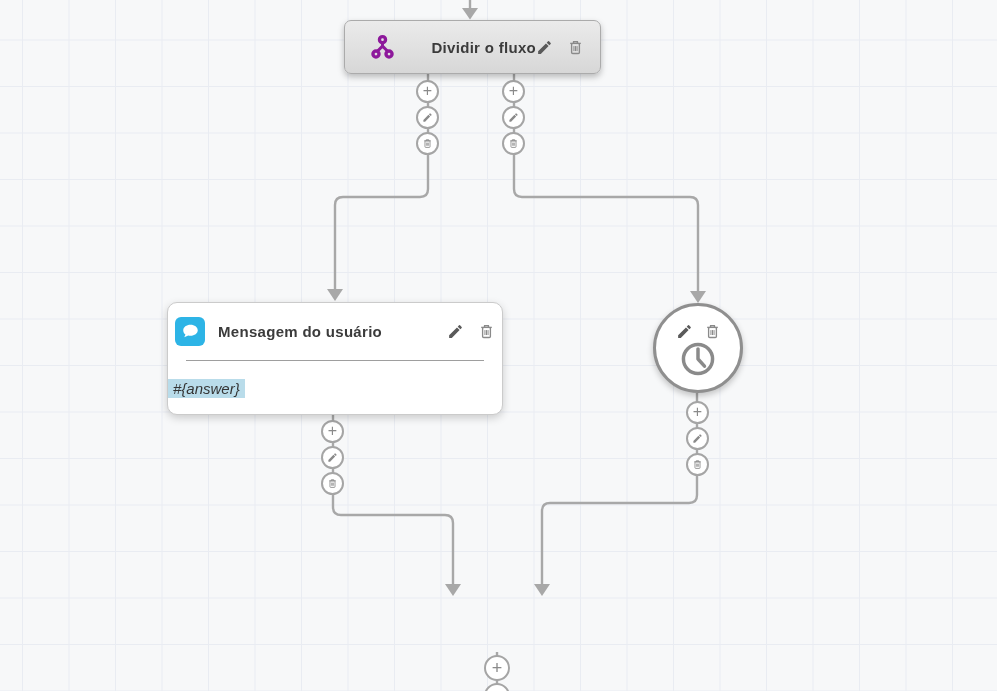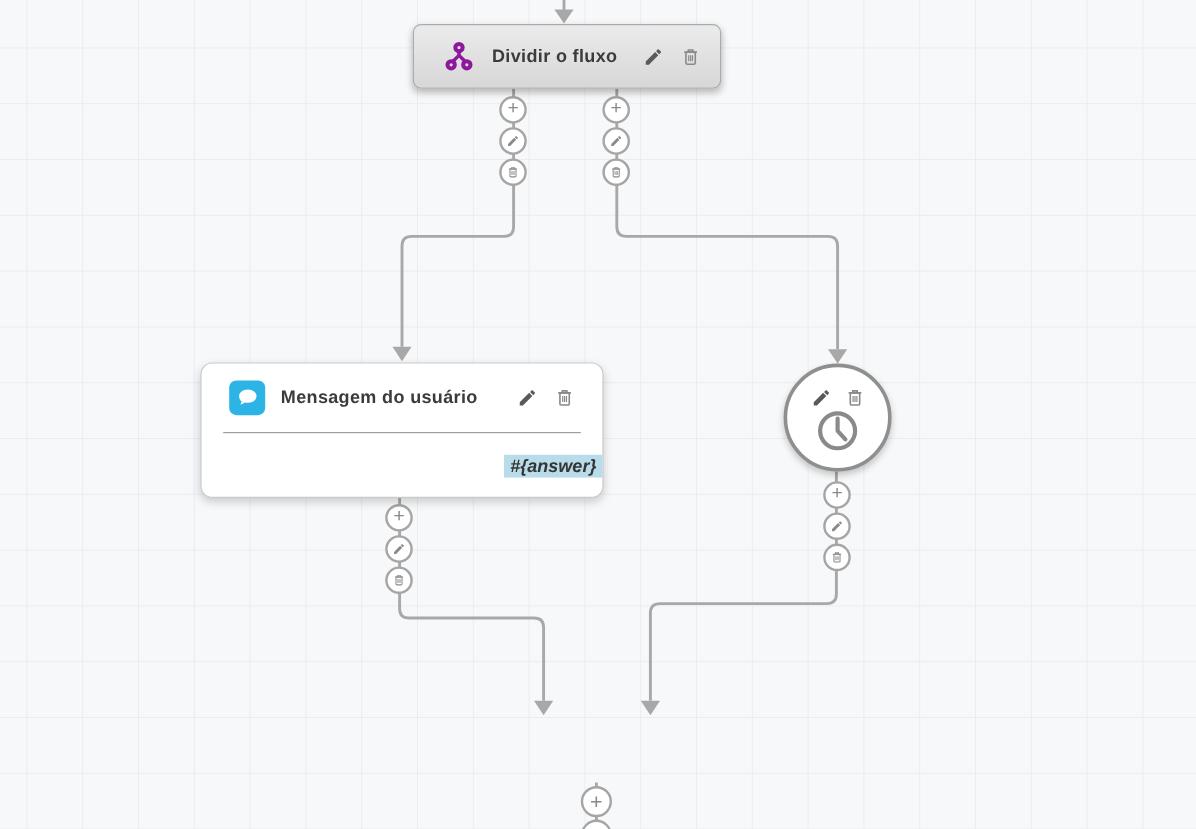--- a/index.html
+++ b/index.html
@@ -35,39 +35,40 @@
   svg.wires polygon{fill:var(--wire);stroke:none;}
 
   
   .node-bar{
     position:absolute;z-index:3;display:flex;align-items:center;
     padding:0 16px 0 24px;
     background:linear-gradient(var(--node-bar-top),var(--node-bar-bottom));
     border:1px solid var(--node-border);border-radius:7px;
     box-shadow:0 3px 6px rgba(0,0,0,.25);
     cursor:pointer;
+    text-align:right;
   }
   .node-bar .title{flex:1;margin-left:14px;font-size:15px;font-weight:bold;
     color:var(--title-text);letter-spacing:.3px;white-space:nowrap;}
   .flow-icon{width:27px;height:27px;color:var(--accent-purple);flex:none;}
 
   
   .node-card{
     position:absolute;z-index:3;background:#fff;
     border:1px solid var(--white-node-border);border-radius:10px;
     box-shadow:0 3px 8px rgba(0,0,0,.18);cursor:pointer;
   }
-  .node-card .card-header{display:flex;align-items:center;height:57px;padding:0 23px;justify-content:flex-end;}
+  .node-card .card-header{display:flex;align-items:center;height:57px;padding:0 7px;justify-content:flex-end;}
   .node-card .card-header .title{flex:1;margin-left:13px;font-size:15px;font-weight:bold;
     color:var(--title-text);letter-spacing:.3px;white-space:nowrap;}
   .chat-tile{width:30px;height:29px;border-radius:6px;background:var(--message-blue);
     display:flex;align-items:center;justify-content:center;flex:none;}
   .chat-tile svg{width:21px;height:21px;}
   .card-divider{border:none;border-top:1px solid var(--divider);margin:0 18px;}
-  .card-body{height:55px;display:flex;align-items:center;justify-content:flex-end;font-weight:bold;}
+  .card-body{height:55px;display:flex;align-items:center;justify-content:flex-start;}
   .answer-chip{font-size:15px;font-style:italic;color:#353535;
     background:var(--answer-highlight);padding:1px 5px;}
 
   
   .node-circle{
     position:absolute;z-index:3;border-radius:50%;background:#fff;
     border:3px solid #8f8f8f;box-shadow:0 3px 6px rgba(0,0,0,.22);cursor:pointer;
   }
   .node-circle .circle-actions{position:absolute;top:17px;left:0;right:0;
     display:flex;justify-content:center;gap:11px;}

